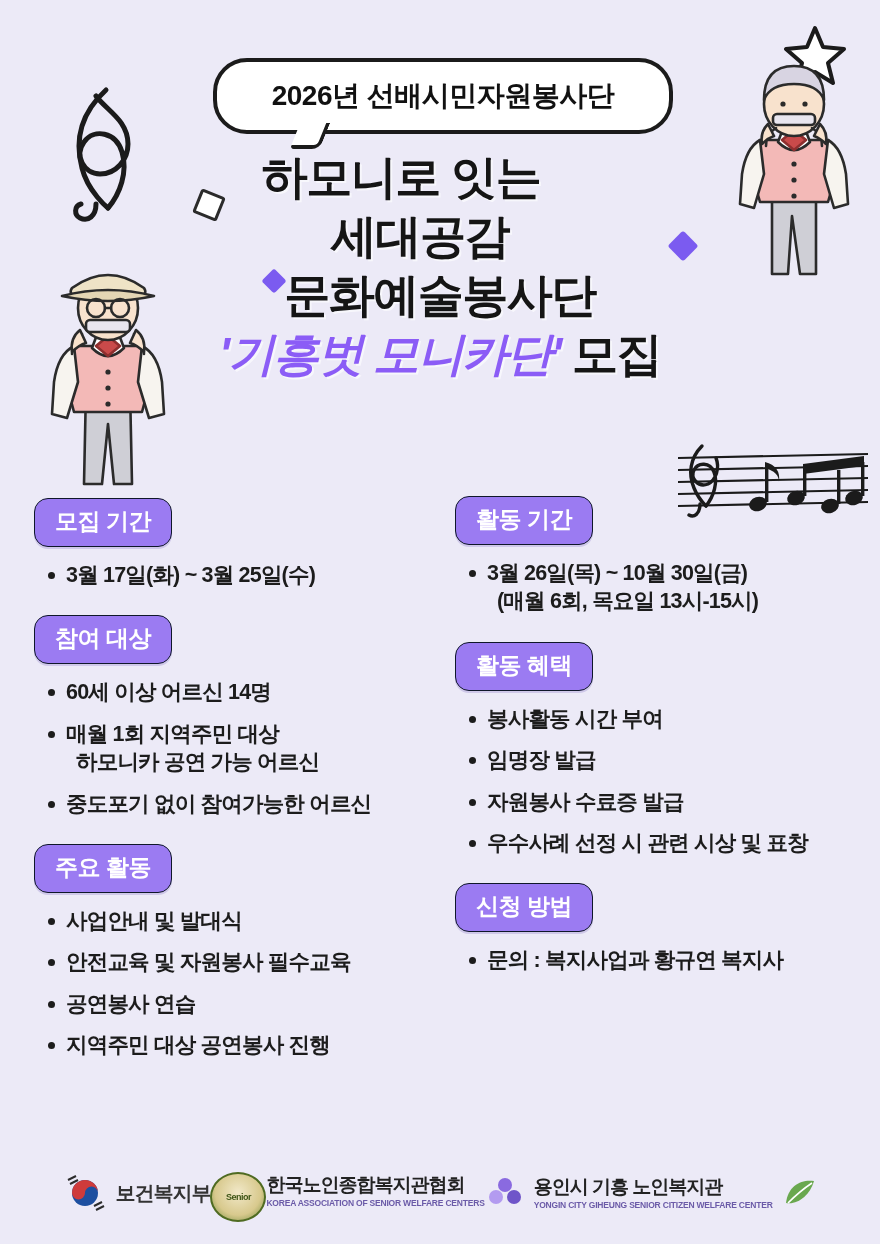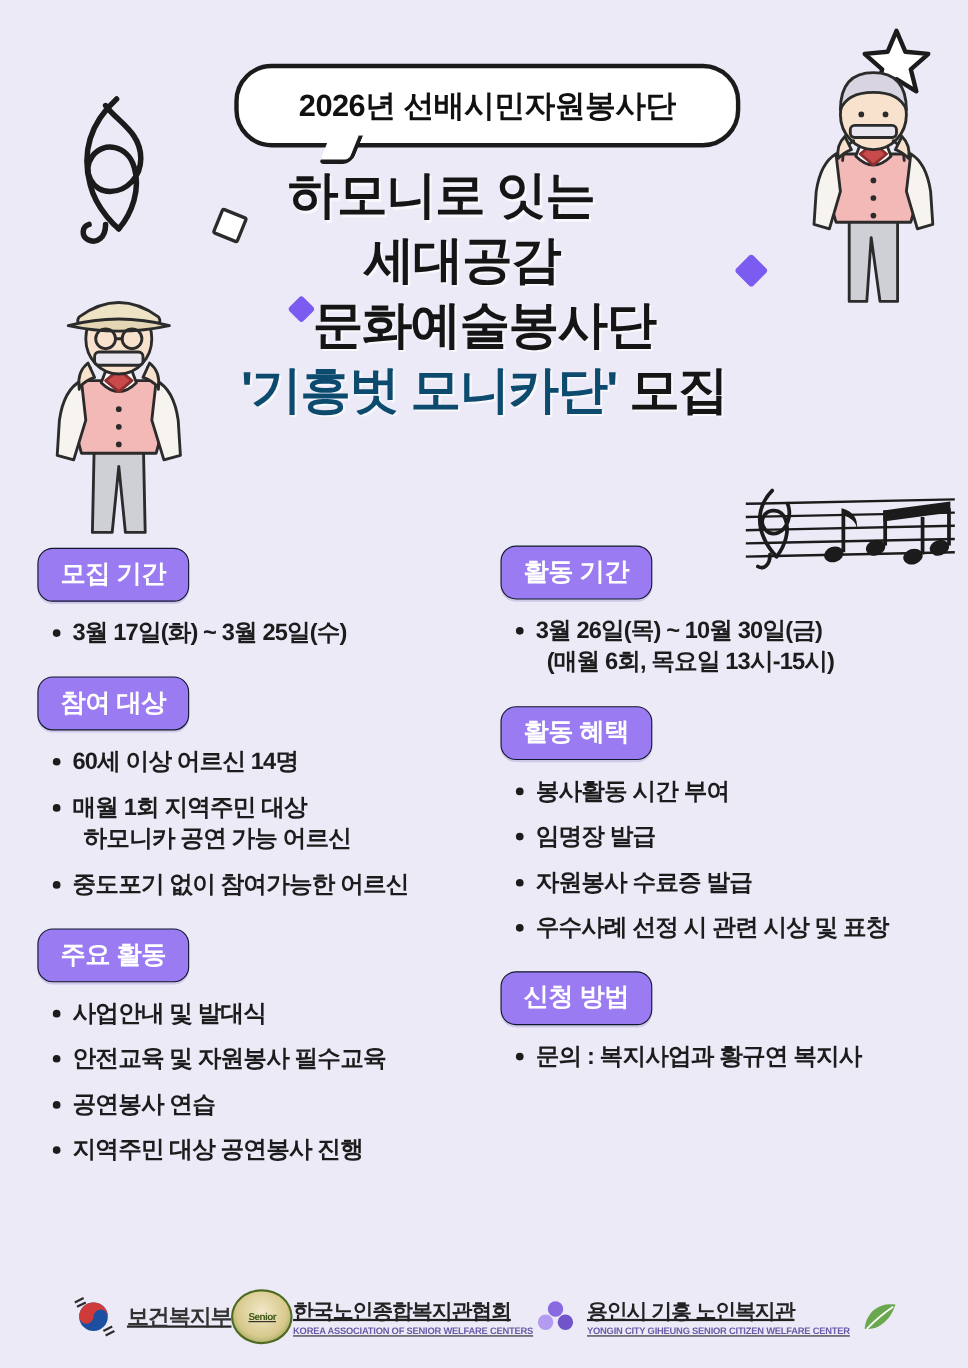--- a/index.html
+++ b/index.html
@@ -83,21 +83,21 @@
   .headline .l {
     font-size: 46px;
     font-weight: bold;
     line-height: 1.28;
     letter-spacing: -1.5px;
     color: #151515;
     text-shadow: 2px 2px 0 rgba(255,255,255,0.6);
   }
   .headline .l.shift-left { padding-right: 108px; margin-left: 30px; }
   .headline .l.shift-left2 { padding-right: 40px; }
-  .purple { color: #0c4a6e; }
+  .purple { color: #8b5cf6; font-style: italic; }
 
   
   .col-left {
     position: absolute;
     left: 34px; top: 498px;
     width: 410px;
   }
   .col-right {
     position: absolute;
     left: 455px; top: 496px;
@@ -147,23 +147,22 @@
     display: block;
     padding-left: 10px;
   }
 
   
   .footer {
     position: absolute;
     left: 0; bottom: 22px;
     width: 880px;
     display: flex;
-    align-items: center;
+    align-items: flex-start;
     justify-content: center;
-    text-decoration: underline;
   }
   .logo { display: flex; align-items: center; gap: 9px; }
   .logo-text {
     font-size: 20px;
     font-weight: bold;
     color: #333;
     letter-spacing: -1px;
   }
   .logo-text small {
     display: block;

